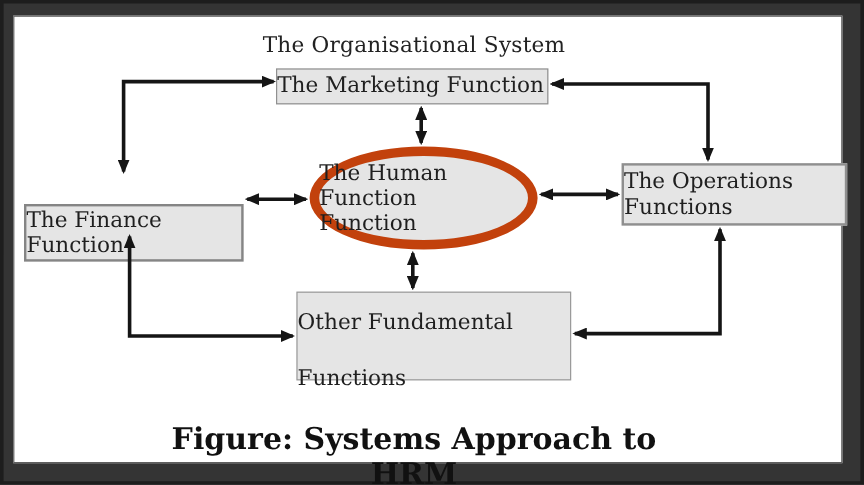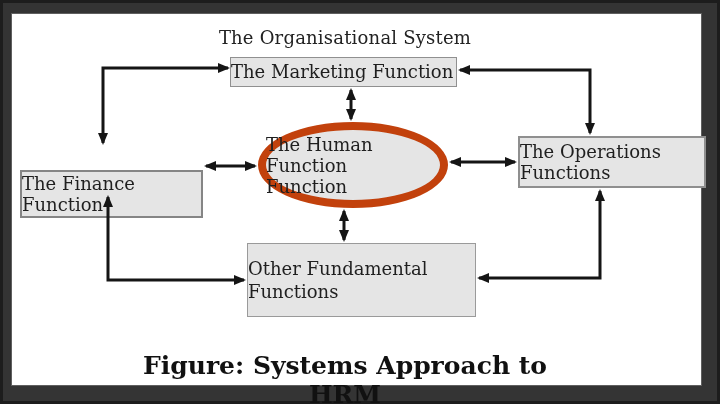--- a/index.html
+++ b/index.html
@@ -27,21 +27,21 @@
     display:flex;flex-direction:column;justify-content:center;align-items:flex-start;
     text-align:center;color:#1f1f1f;
   }
   .node .ln{display:block;font-size:18px;line-height:21px;white-space:nowrap;}
   .box{border:1px solid #909090;}
   .marketing{left:230px;top:57px;width:227px;height:30px;border-width:1px;}
   .marketing .ln{line-height:26px;}
   .finance{left:20px;top:146px;width:183px;height:48px;border:2px solid #858585;margin-top:24px;}
   .operations{left:518px;top:136px;width:188px;height:52px;border:2px solid #8f8f8f;}
   .other{left:247px;top:243px;width:229px;height:74px;border:1px solid #9a9a9a;}
-  .other .ln{line-height:23px;}
+  .other .ln{line-height:23px;margin-top:24px;}
   .ellipse{
     left:258px;top:122px;width:190px;height:86px;
     border:8px solid #c2410c;border-radius:50%;
   }
   .ellipse .ln{line-height:21px;}
   svg.arrows{
     position:absolute;left:0;top:0;width:720px;height:404px;
     pointer-events:none;
   }
   svg.arrows polyline, svg.arrows line{

